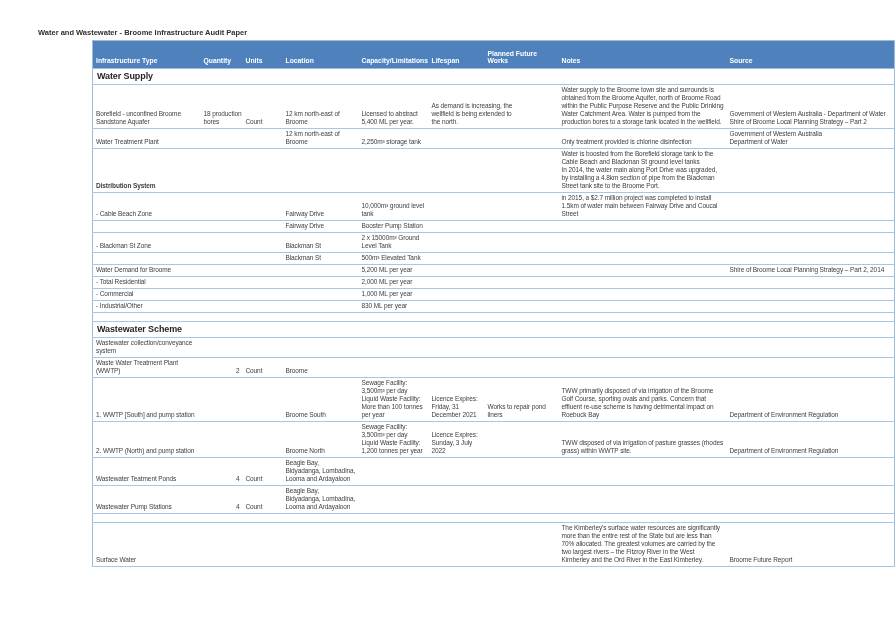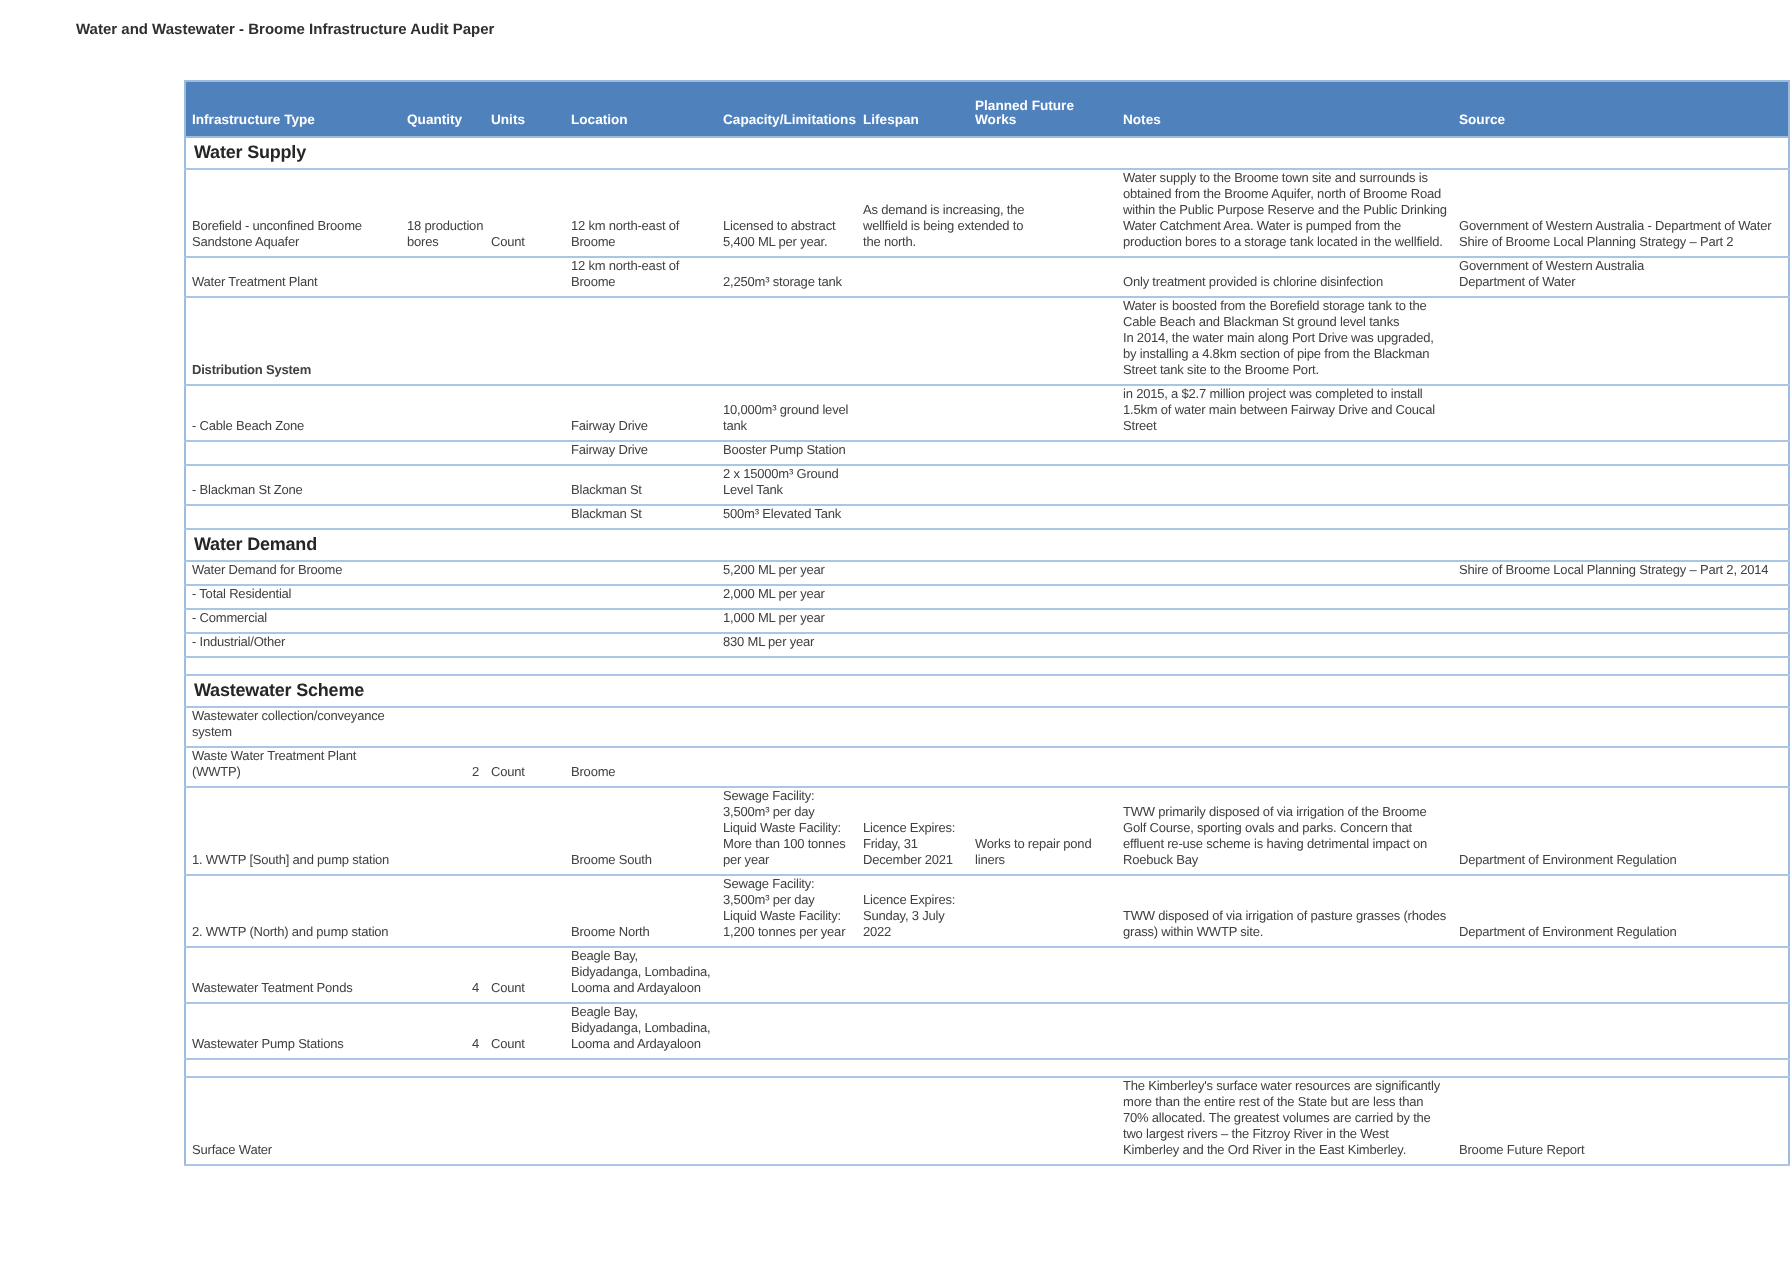--- a/index.html
+++ b/index.html
@@ -2,21 +2,21 @@
 <html><head>
 <meta charset="utf-8">
 <style>
   html,body { margin:0; padding:0; }
   body {
     width:895px; height:633px; overflow:hidden; position:relative;
     background:#ffffff; color:#404040;
     font-family:"Liberation Sans","DejaVu Sans",sans-serif;
   }
   .page-title {
-    position:absolute; left:38px; top:10px;
+    position:absolute; left:38px; top:28px;
     font-size:7.5px; font-weight:bold; color:#2f2f2f;
   }
   table.audit {
     position:absolute; left:44px; top:40px; width:802px;
     border-collapse:collapse; table-layout:fixed;
     border:1px solid #9cbbdd;
     margin-left:48px;
   }
   thead th {
     background:#4f81bd; color:#ffffff;
@@ -271,23 +271,20 @@
         <td class="cell-planned-future-works">
           <div class="inner"></div>
         </td>
         <td class="cell-notes">
           <div class="inner"></div>
         </td>
         <td class="cell-source">
           <div class="inner"></div>
         </td>
       </tr>
-      <tr class="section-row">
-        <td colspan="9">Water Demand</td>
-      </tr>
       <tr>
         <td class="cell-infrastructure-type">
           <div class="inner">Water Demand for Broome</div>
         </td>
         <td class="cell-quantity">
           <div class="inner"></div>
         </td>
         <td class="cell-units">
           <div class="inner"></div>
         </td>

